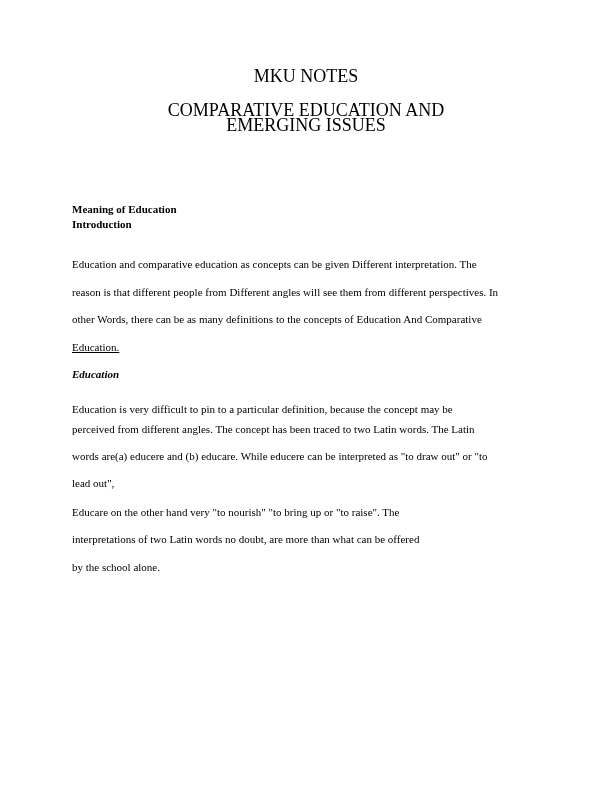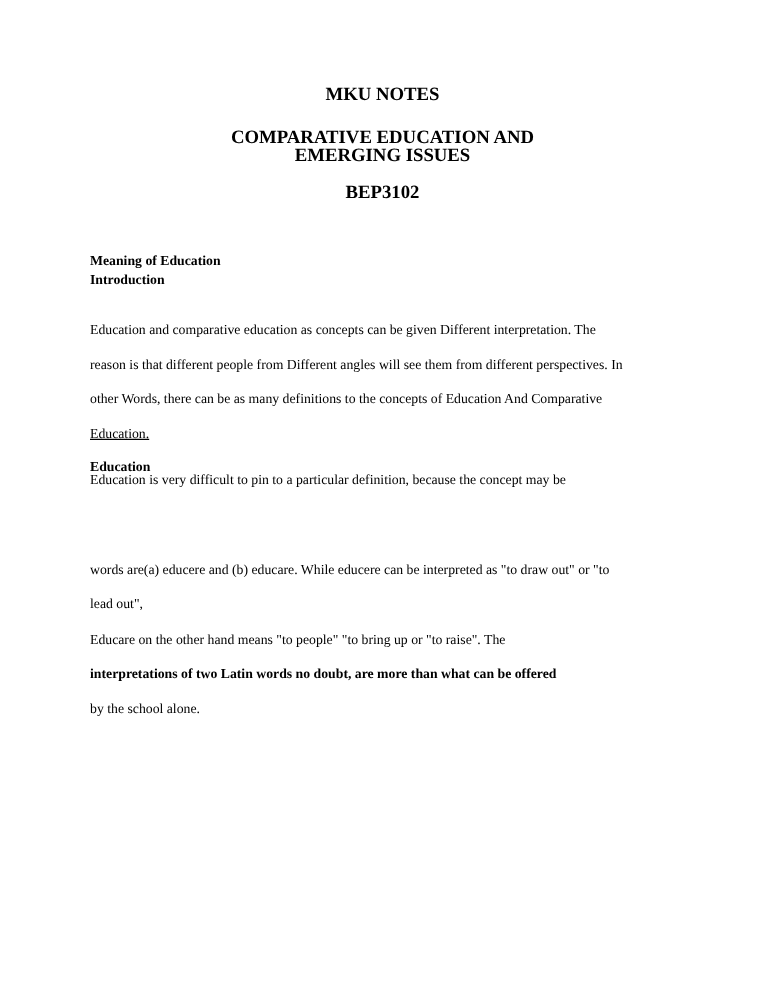--- a/index.html
+++ b/index.html
@@ -1,41 +1,41 @@
 <!DOCTYPE html>
 <html><head>
   <meta charset="utf-8">
   <style>
     html, body { margin: 0; padding: 0; background: #ffffff; }
     body {
       width: 612px; height: 792px; position: relative; overflow: hidden;
       font-family: "Liberation Serif", serif; color: #000;
     }
     .page { position: absolute; left: 0; top: 0; width: 612px; height: 792px; background: #fff; }
-    .center { position: absolute; left: 0; width: 612px; text-align: center; font-weight: bold; font-size: 15px; line-height: 15px; }
+    .center { position: absolute; left: 0; width: 612px; text-align: center; font-weight: normal; font-size: 18px; line-height: 15px; }
     .heading { position: absolute; left: 72px; font-weight: bold; font-size: 11px; line-height: 13px; text-align: center; }
     .line { position: absolute; left: 72px; font-size: 11px; line-height: 13px; white-space: nowrap; }
   </style>
 </head>
 <body>
 
 <div class="page">
   <div class="center" style="top:69px;">MKU NOTES</div>
   <div class="center" style="top:103px;">COMPARATIVE EDUCATION AND</div>
   <div class="center" style="top:118px;">EMERGING ISSUES</div>
-  <div class="center" style="top:147px;">BEP3102</div>
 
   <div class="heading" style="top:203px;">Meaning of Education</div>
 
   <div class="heading" style="top:218px;">Introduction</div>
   <div class="line" style="top:258px;">Education and comparative education as concepts can be given Different interpretation. The</div>
   <div class="line" style="top:286px;">reason is that different people from Different angles will see them from different perspectives. In</div>
   <div class="line" style="top:313px;">other Words, there can be as many definitions to the concepts of Education And Comparative</div>
   <div class="line" style="top:341px;text-decoration:underline;">Education.</div>
 
-  <div class="heading" style="top:368px;">Education</div>
-  <div class="line" style="top:378px;">Education is very difficult to pin to a particular definition, because the concept may be</div>
+  <div class="heading" style="top:368px;font-style:italic;">Education</div>
+  <div class="line" style="top:403px;">Education is very difficult to pin to a particular definition, because the concept may be</div>
+  <div class="line" style="top:423px;">perceived from different angles. The concept has been traced to two Latin words. The Latin</div>
   <div class="line" style="top:450px;">words are(a) educere and (b) educare. While educere can be interpreted as "to draw out" or "to</div>
   <div class="line" style="top:477px;">lead out",</div>
-  <div class="line" style="top:506px;">Educare on the other hand means "to people" "to bring up or "to raise". The</div>
-  <div class="line" style="top:533px;font-weight:bold;">interpretations of two Latin words no doubt, are more than what can be offered</div>
+  <div class="line" style="top:506px;">Educare on the other hand very "to nourish" "to bring up or "to raise". The</div>
+  <div class="line" style="top:533px;">interpretations of two Latin words no doubt, are more than what can be offered</div>
   <div class="line" style="top:561px;">by the school alone.</div>
 </div>
 
 </body></html>

